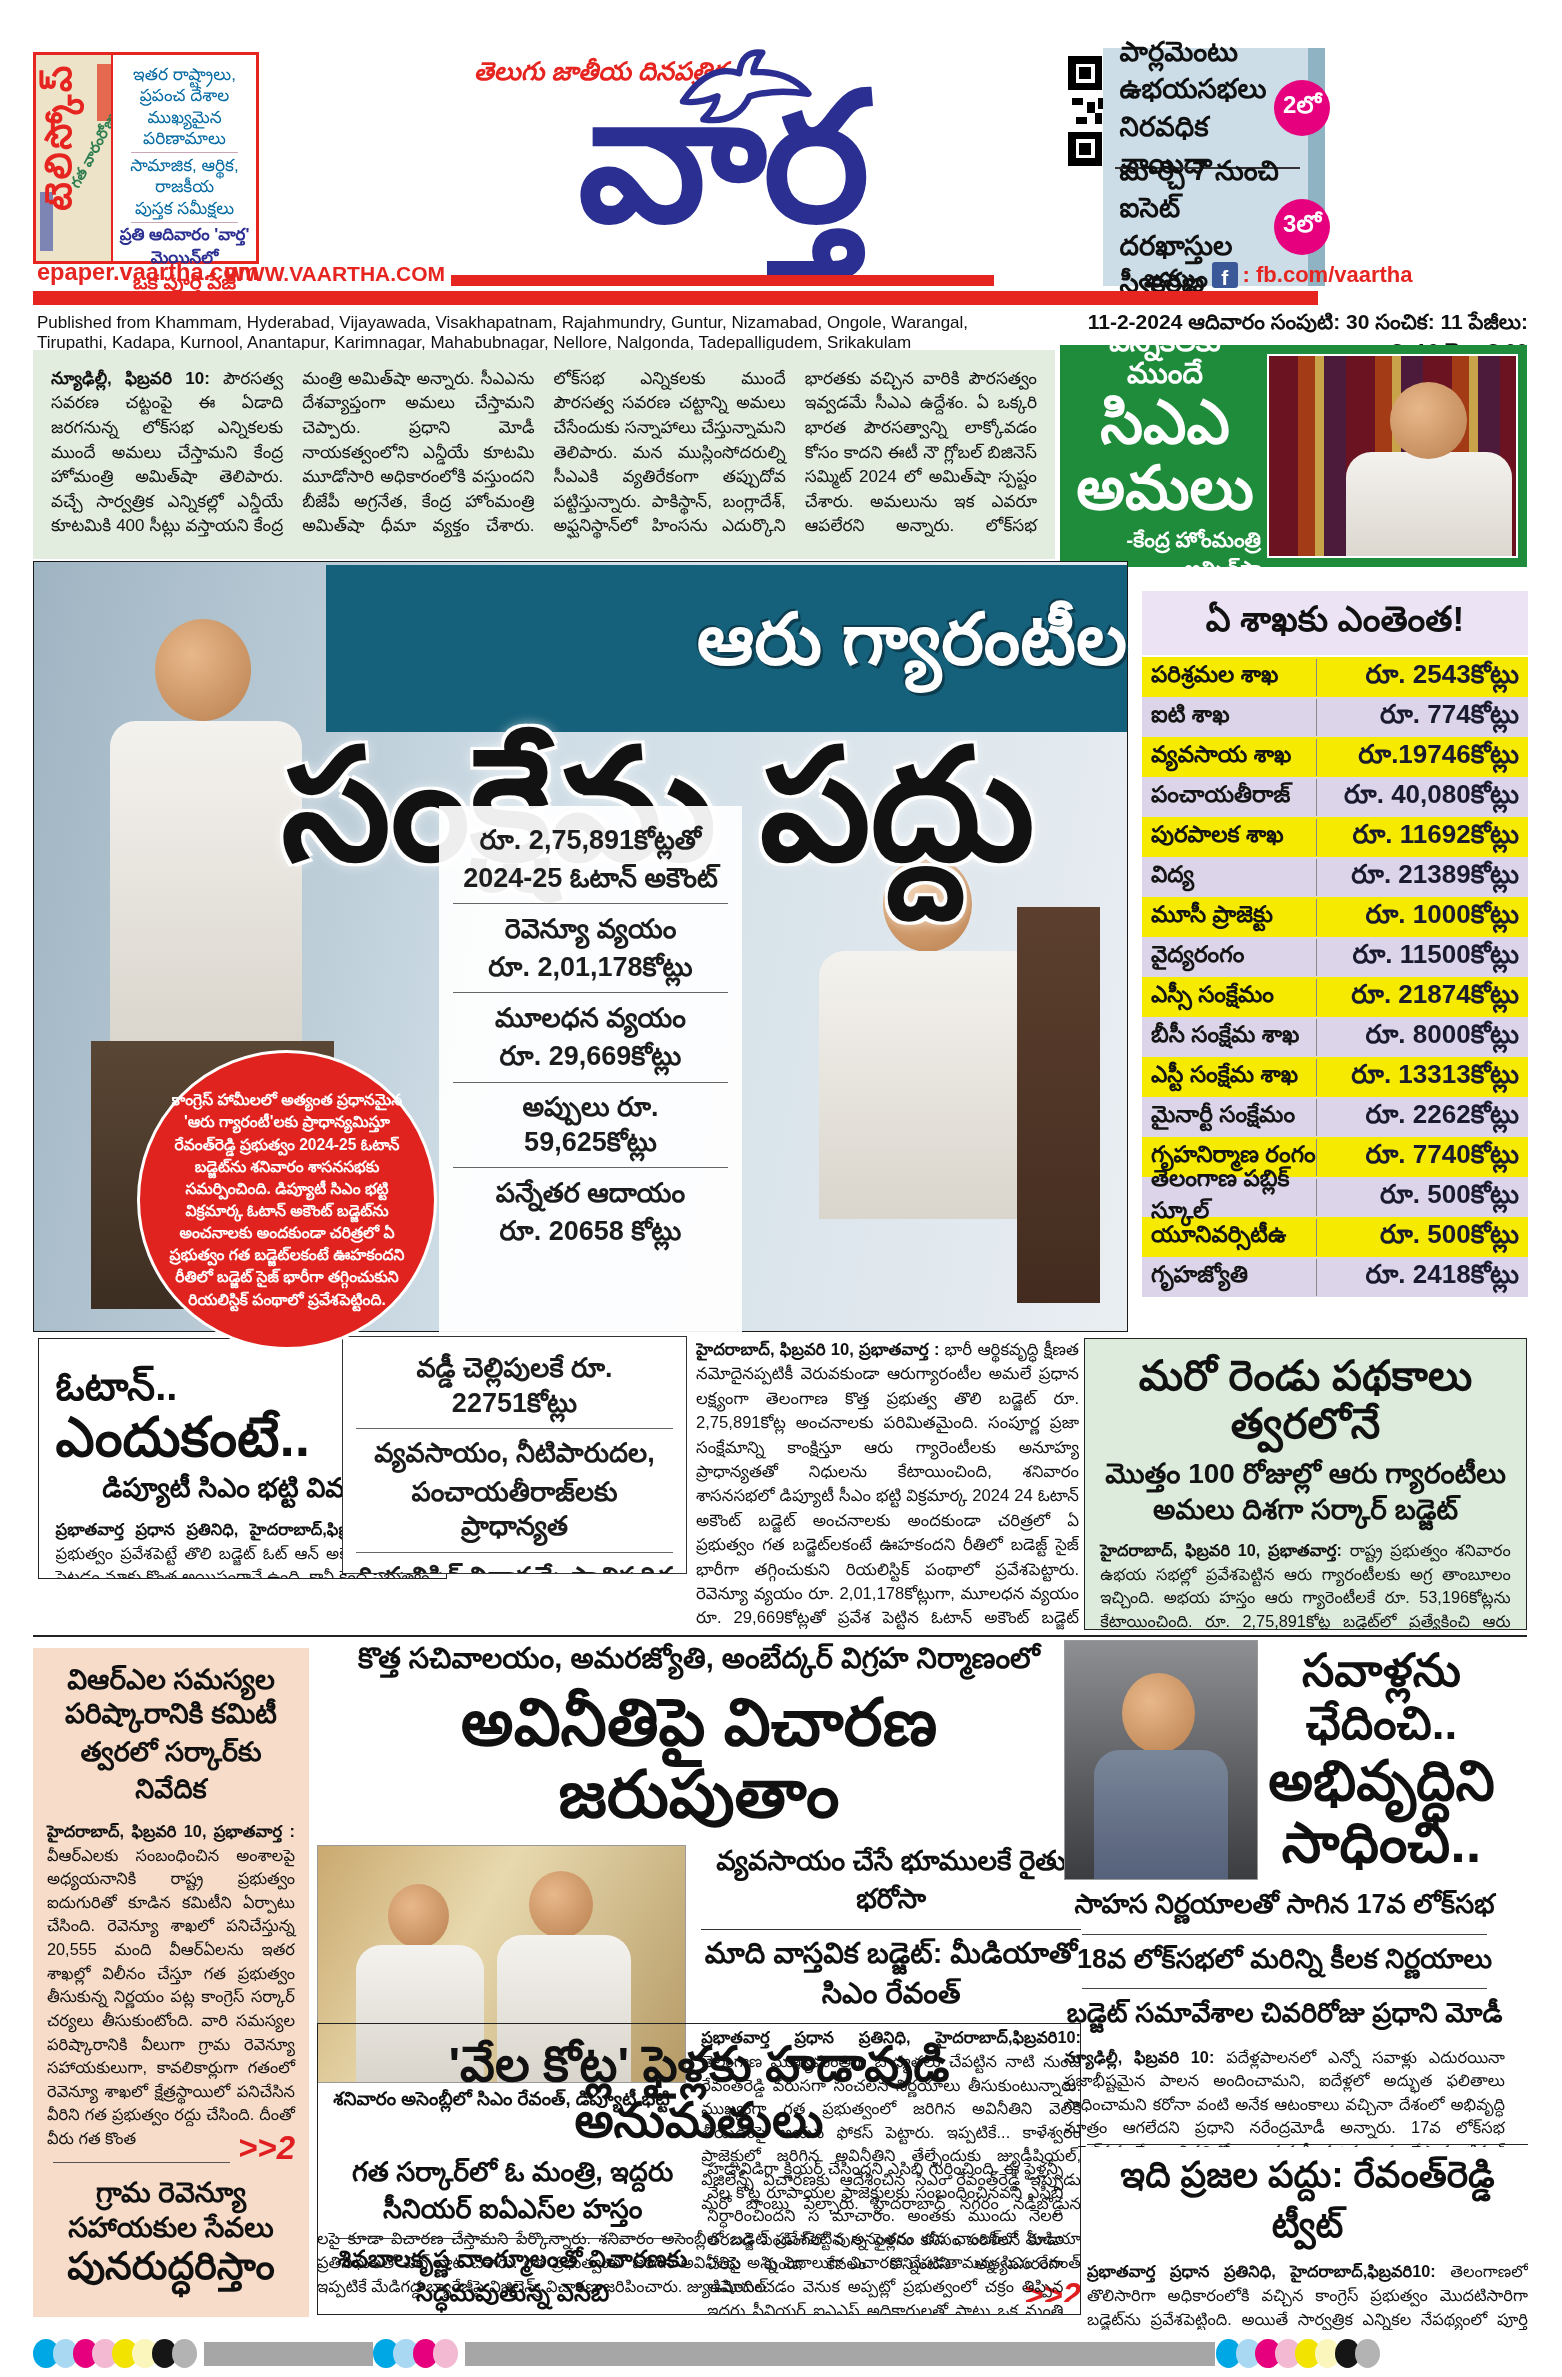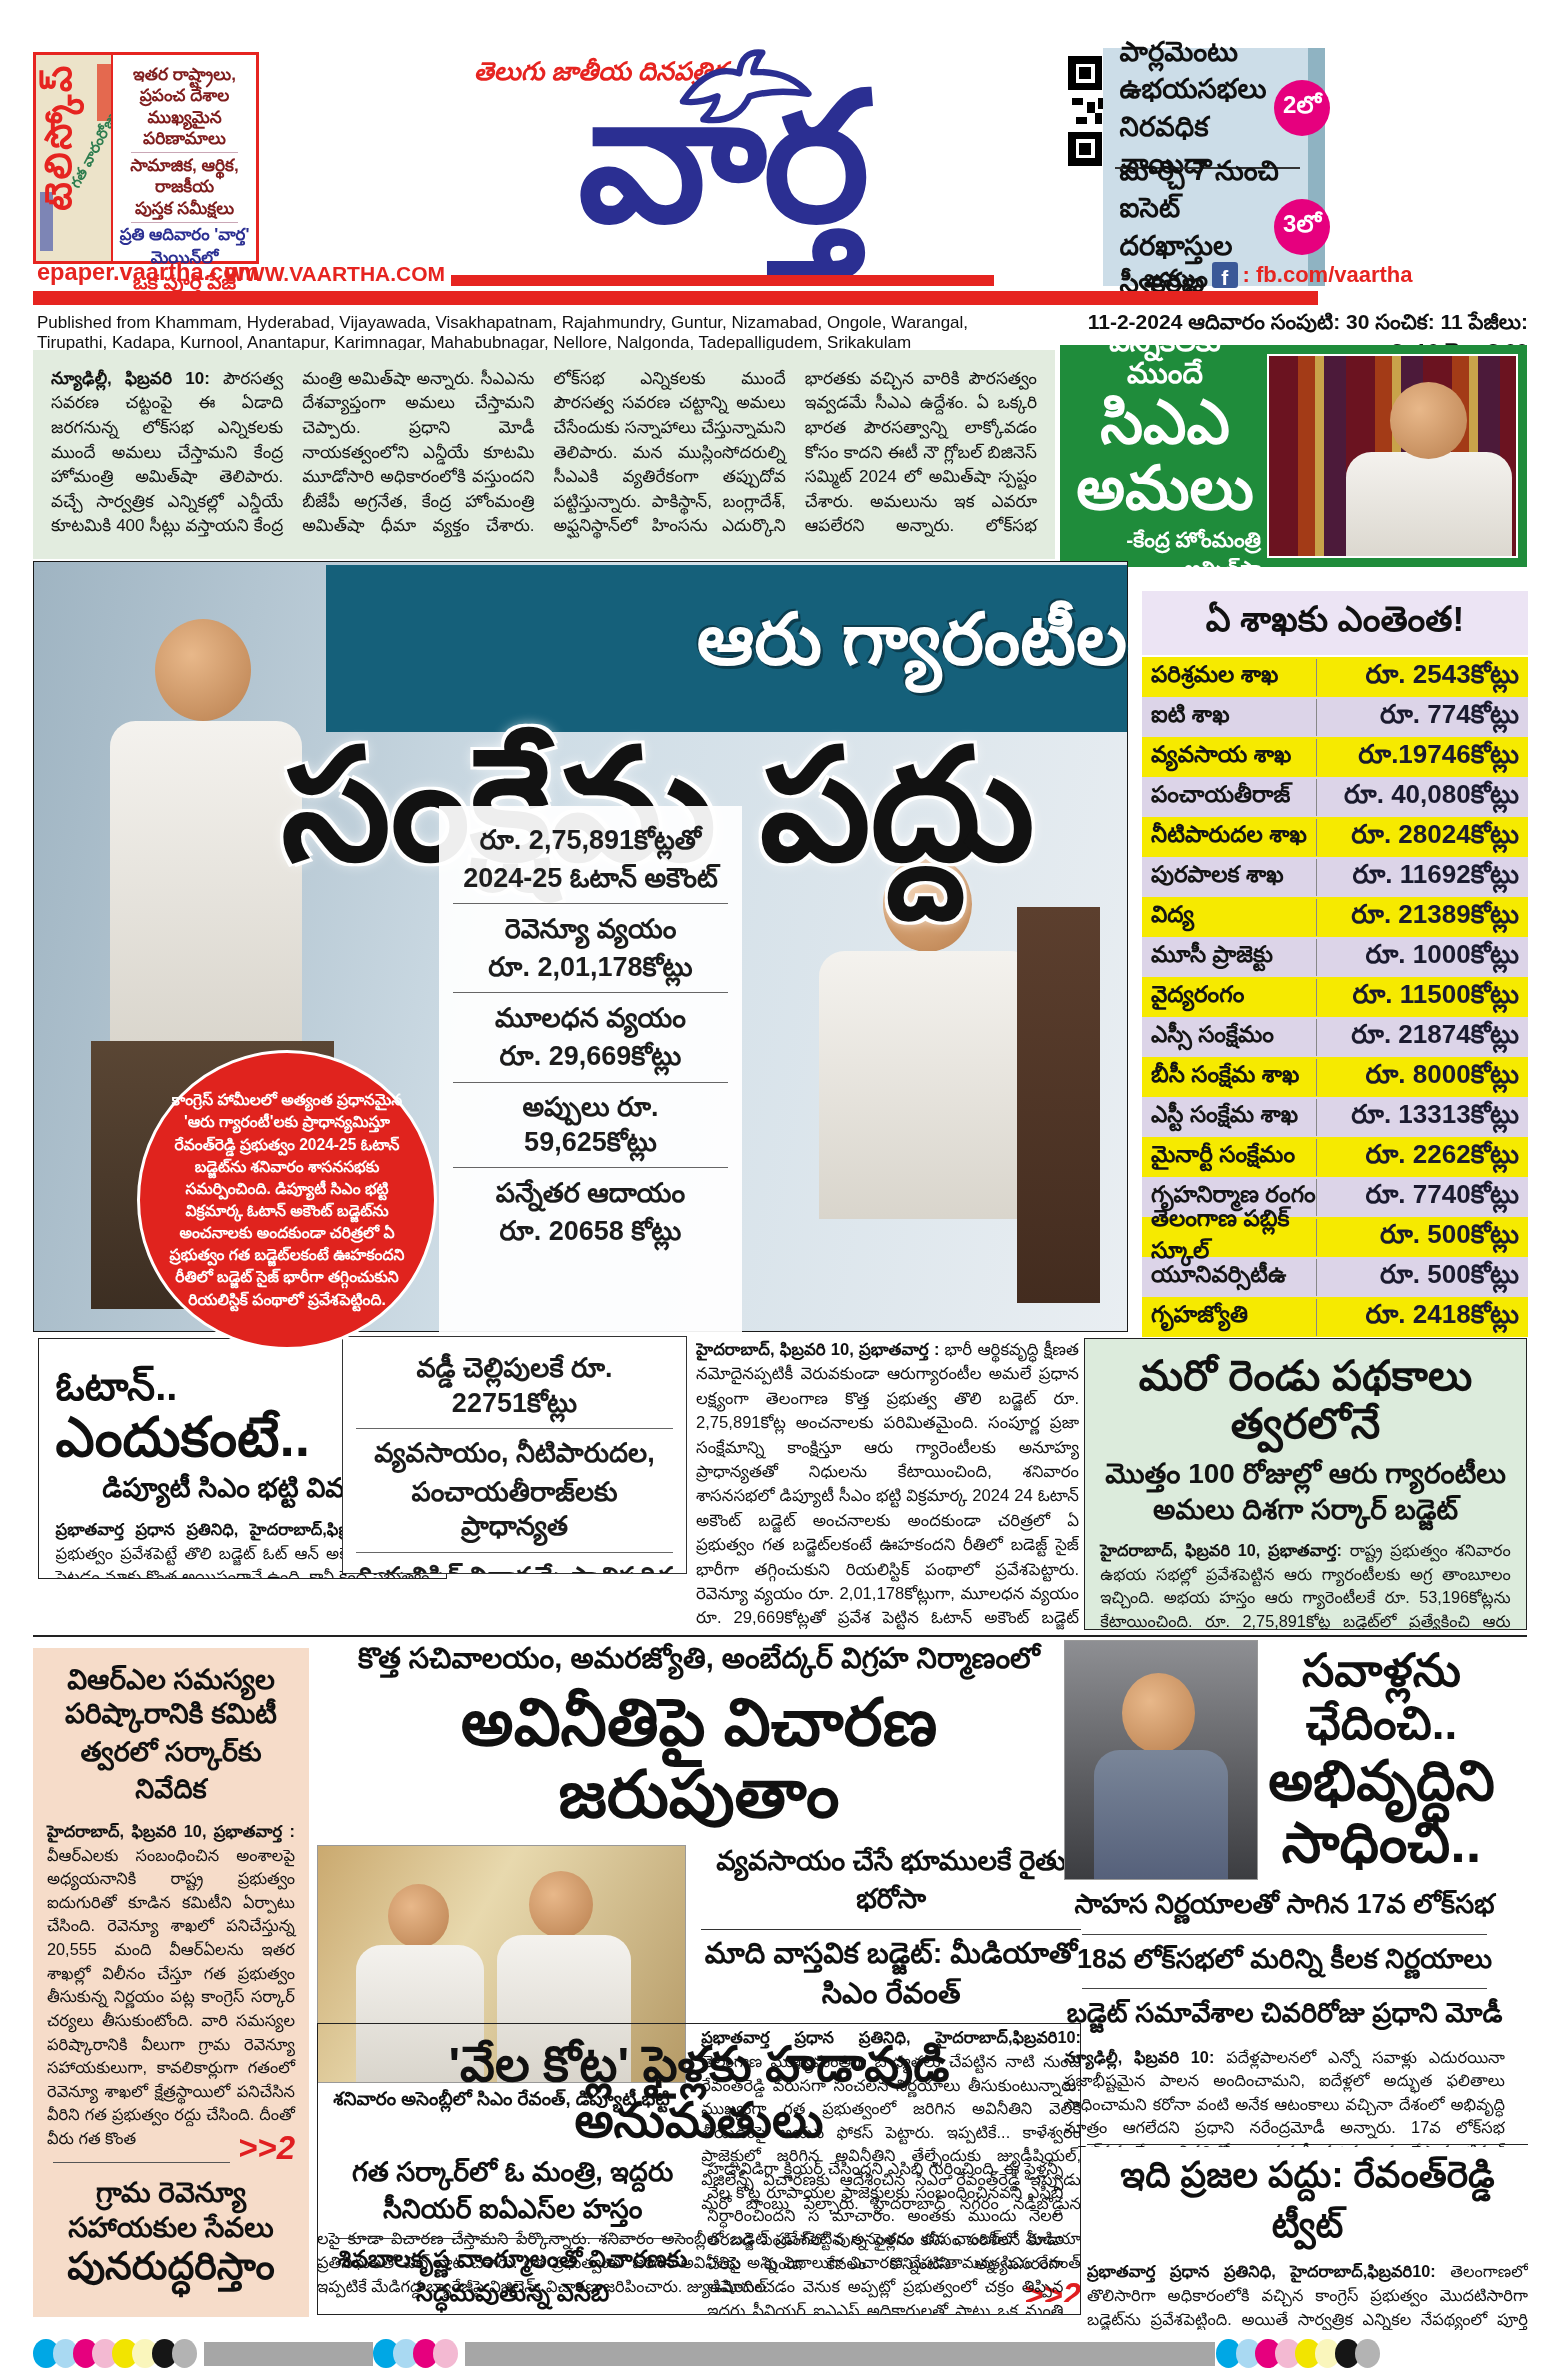--- a/index.html
+++ b/index.html
@@ -13,21 +13,21 @@
   
   .adbox{left:33px;top:52px;width:220px;height:206px;border:3.2px solid #e62420;background:#ece3c9;display:flex;}
   .adl{width:75px;position:relative;border-right:2.6px solid #e62420;overflow:hidden;}
   .adl .vtitle{position:absolute;left:3.8px;top:7.7px;writing-mode:vertical-rl;transform:rotate(180deg);
        color:#e62420;font-weight:900;font-size:37px;letter-spacing:2.6px;line-height:1;}
   .adl .slant{position:absolute;left:31px;top:128px;transform:rotate(-62deg);transform-origin:left top;
        color:#2e7d4f;font-weight:bold;font-size:14.7px;white-space:nowrap;}
   .adl .corner1{position:absolute;right:0;top:9px;width:14px;height:57px;background:#e4694f;}
   .adl .corner2{position:absolute;left:3.8px;top:137px;width:12.8px;height:59px;background:#7d85b5;}
   .adr{flex:1;background:#fff;text-align:center;padding:9px 5.1px 3.8px;display:flex;flex-direction:column;justify-content:space-between;}
-  .adr .g{color:#7f1d1d;font-weight:bold;font-size:17px;line-height:1.25;}
+  .adr .g{color:#0369a1;font-weight:normal;font-size:17px;line-height:1.25;}
   .adr .bl{color:#2b2f92;font-weight:bold;font-size:16.6px;}
   .adr .rd{color:#e62420;font-weight:900;font-size:20px;}
   .adr hr{border:none;border-top:1.3px solid #caa7b6;width:80%;margin:2.6px auto;}
   .epaper{left:37px;top:259px;font-size:23.6px;font-weight:900;color:#e62420;}
   .www{left:225px;top:262px;font-size:21px;font-weight:900;color:#e62420;}
   .tagline{left:474px;top:57px;font-size:25.5px;font-weight:900;color:#e62420;font-style:italic;}
   .logo{left:441px;top:63px;width:562px;height:208px;text-align:center;color:#2b2f92;
         font-weight:900;font-size:180px;line-height:1.05;letter-spacing:-3.8px;}
   .dove{left:665px;top:40px;}
   .logoline{left:451px;top:275px;width:543px;height:11px;background:#e62420;}
@@ -322,24 +322,20 @@
         </div>
       <div class="arow">
           <span class="dept">వ్యవసాయ శాఖ</span>
           <span class="amt">రూ.19746కోట్లు</span>
         </div>
       <div class="arow">
           <span class="dept">పంచాయతీరాజ్</span>
           <span class="amt">రూ. 40,080కోట్లు</span>
         </div>
       <div class="arow">
-          <span class="dept">నీటిపారుదల శాఖ</span>
-          <span class="amt">రూ. 28024కోట్లు</span>
-        </div>
-      <div class="arow">
           <span class="dept">పురపాలక శాఖ</span>
           <span class="amt">రూ. 11692కోట్లు</span>
         </div>
       <div class="arow">
           <span class="dept">విద్య</span>
           <span class="amt">రూ. 21389కోట్లు</span>
         </div>
       <div class="arow">
           <span class="dept">మూసీ ప్రాజెక్టు</span>
           <span class="amt">రూ. 1000కోట్లు</span>

